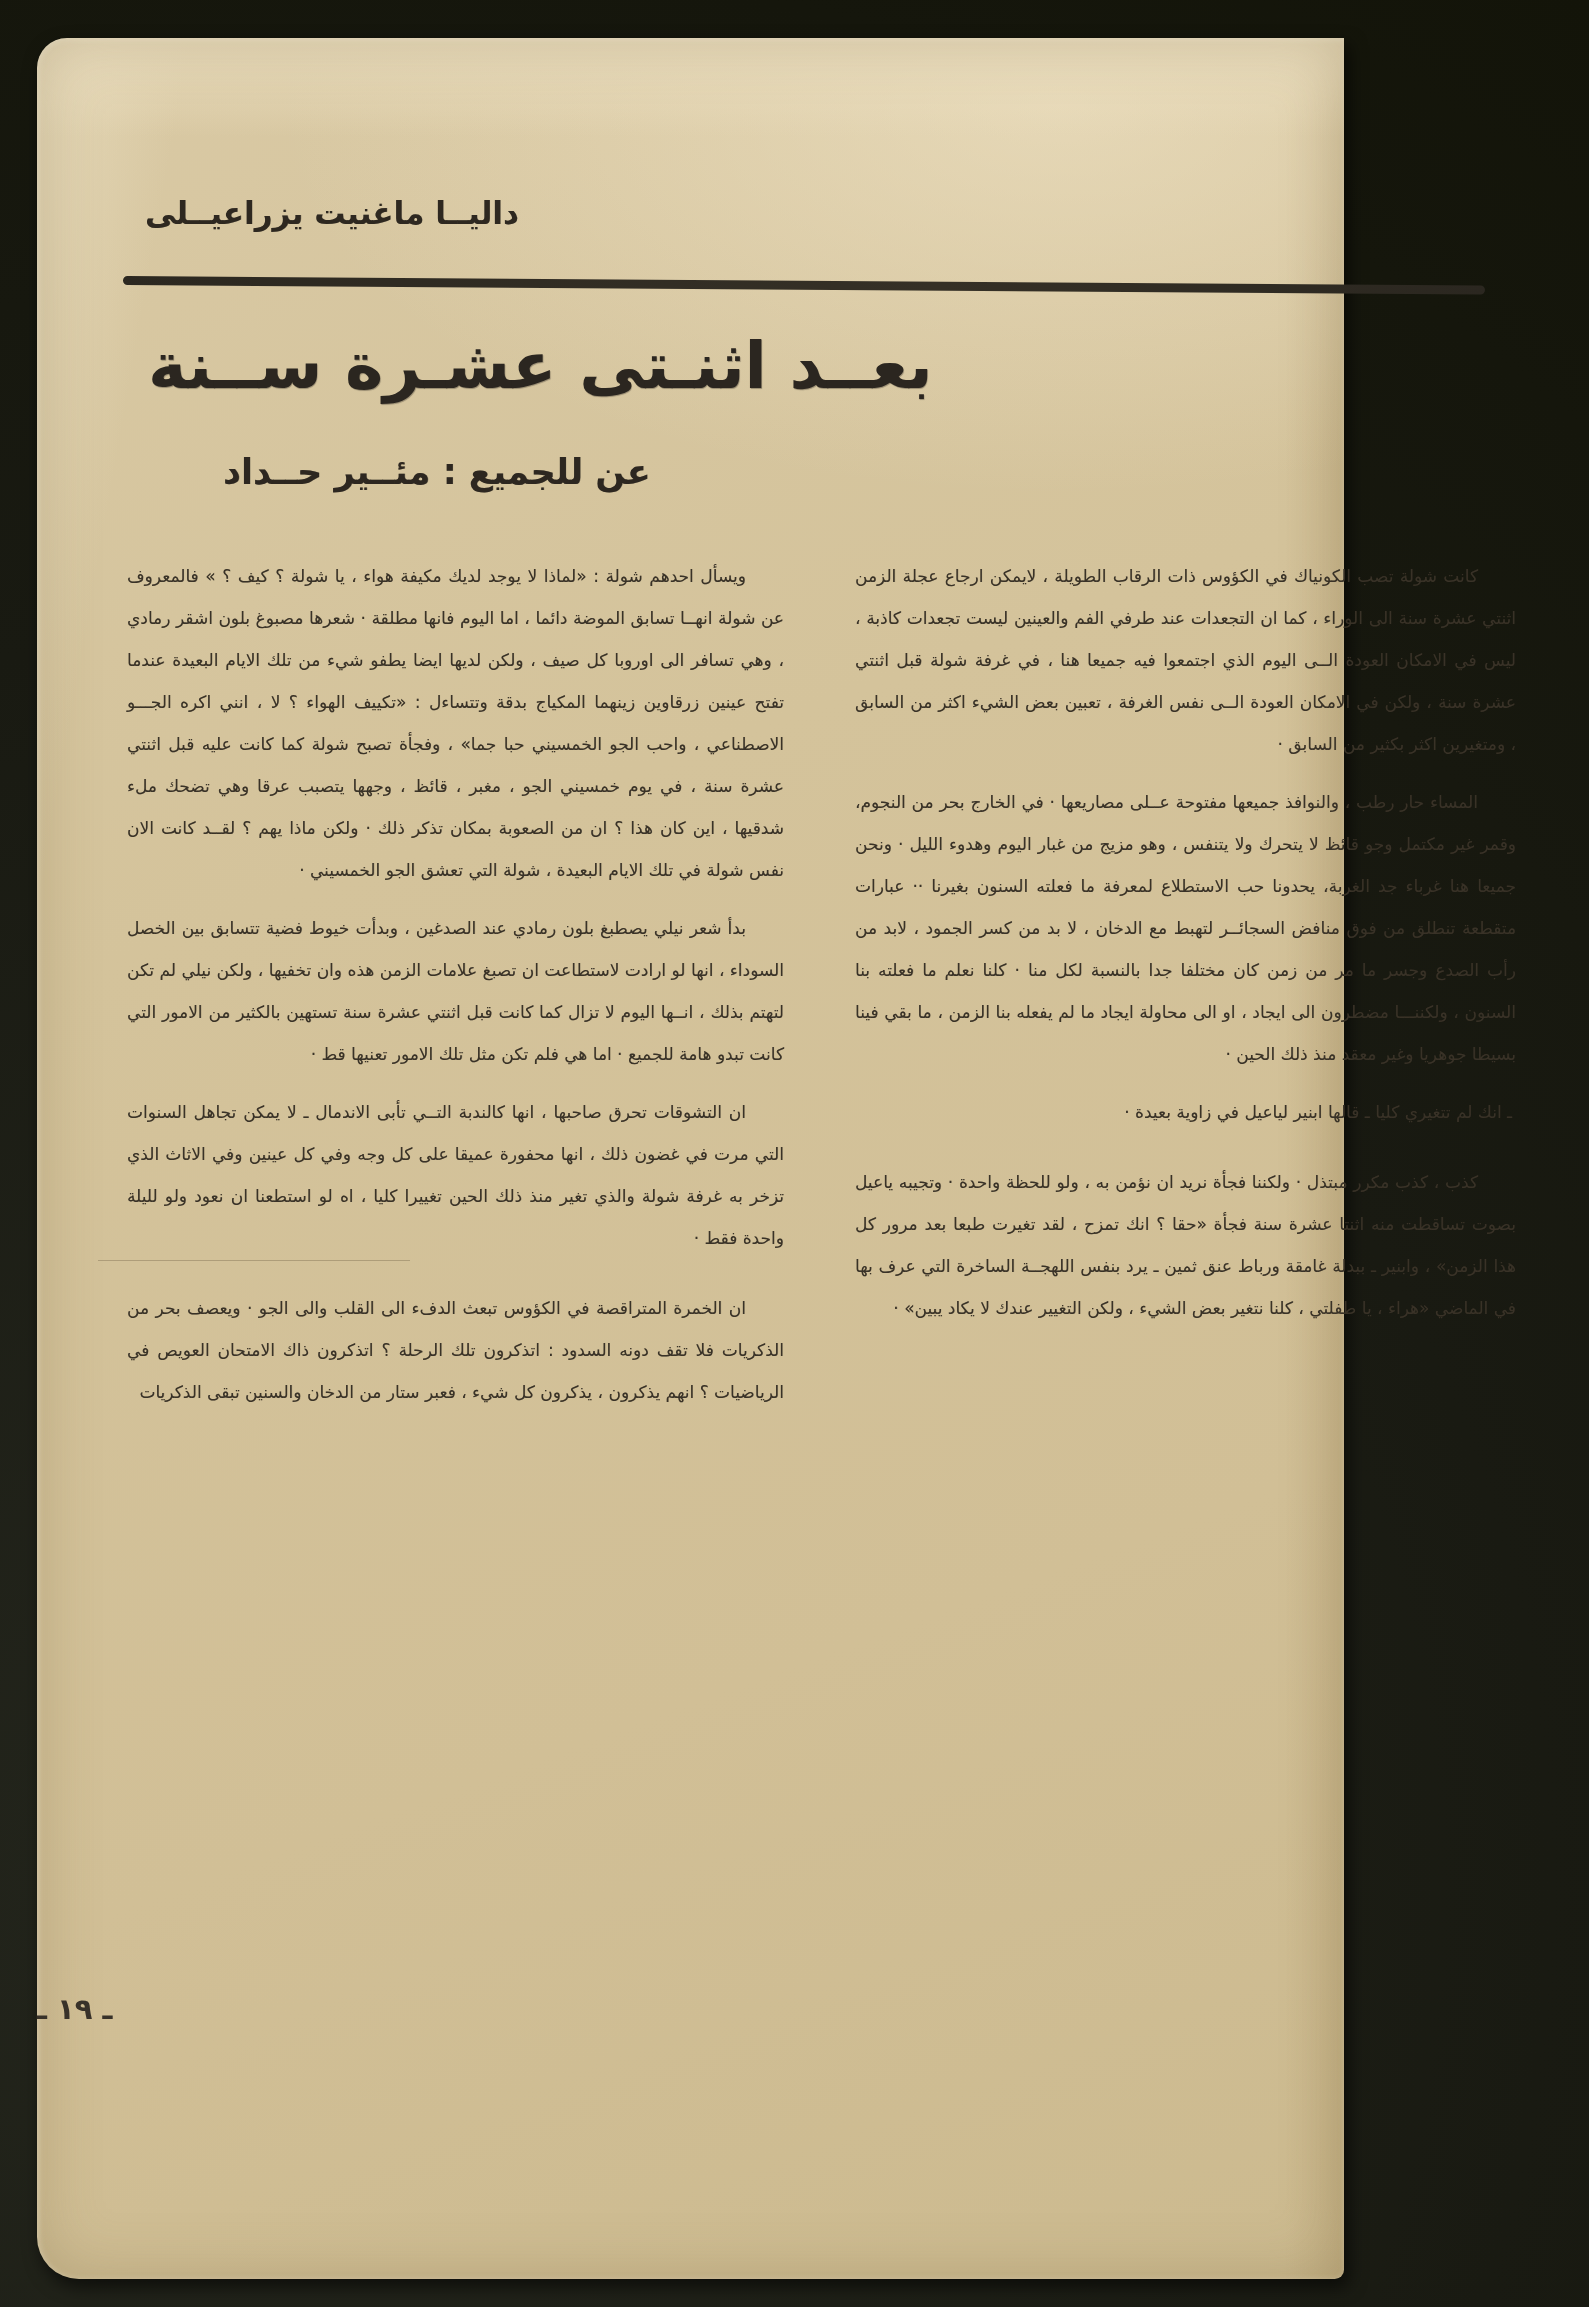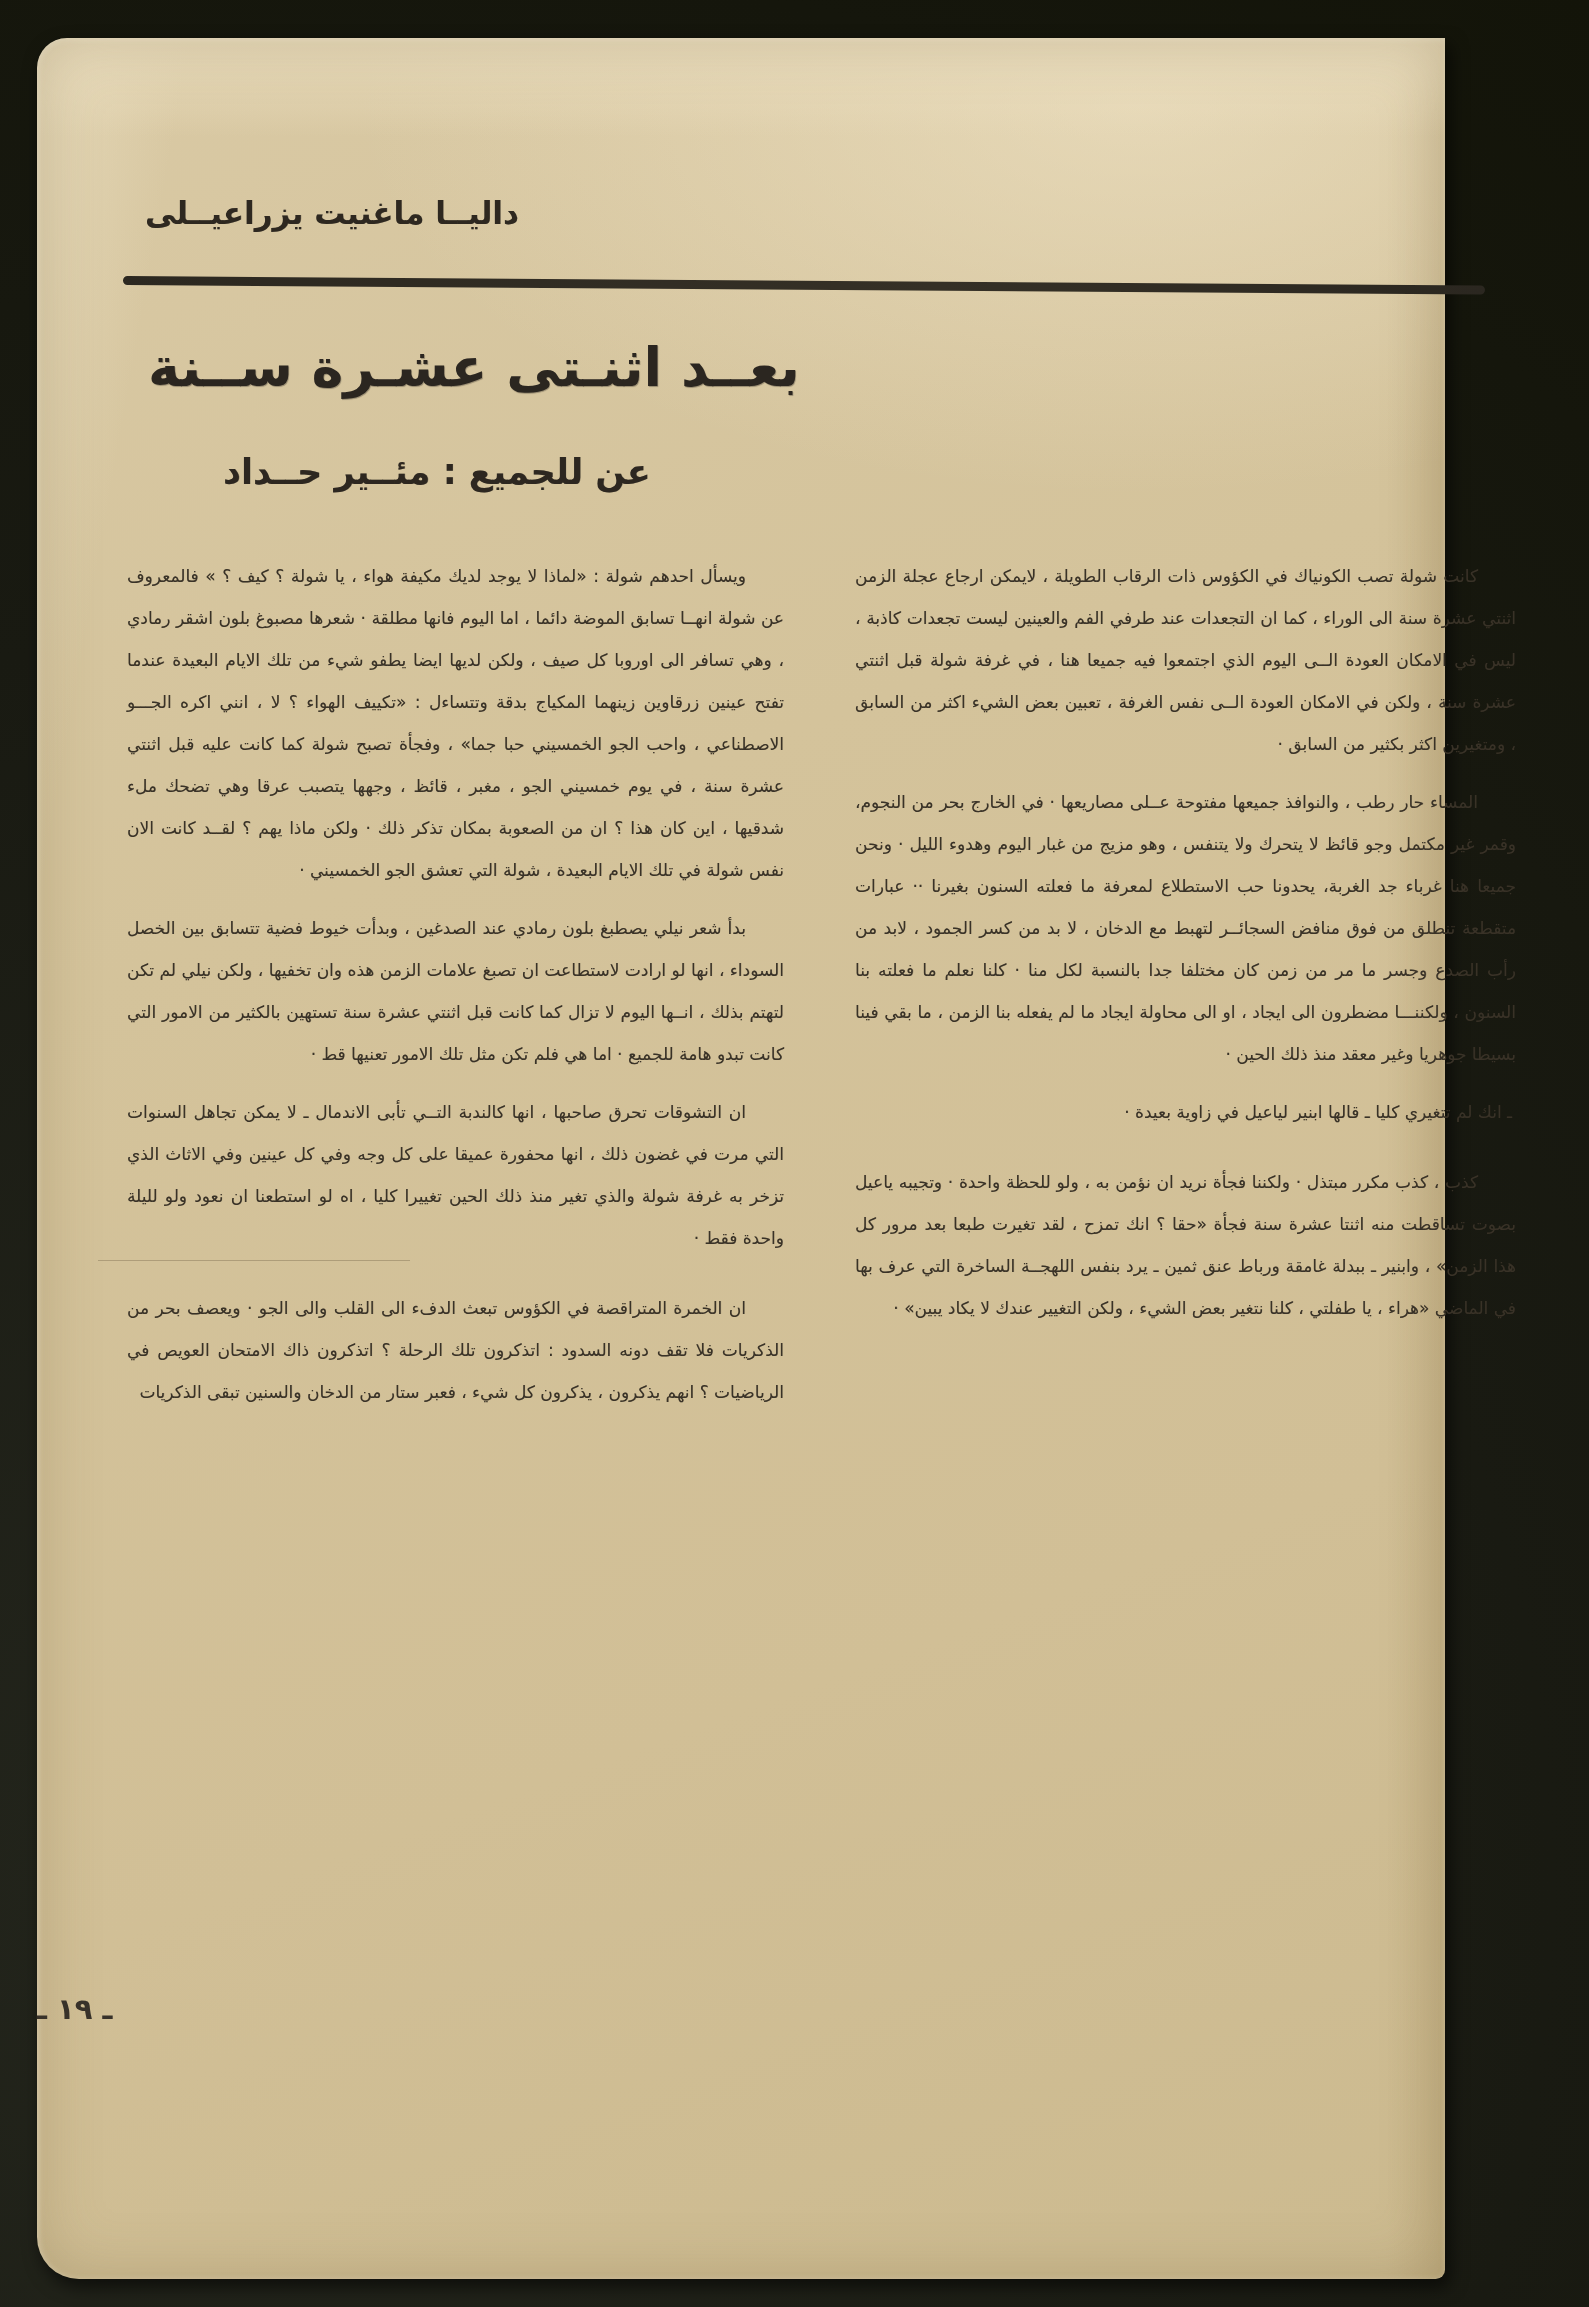--- a/index.html
+++ b/index.html
@@ -6,21 +6,21 @@
   html, body { width:1589px; height:2307px; }
   body {
     position:relative;
     background: radial-gradient(circle at 18% 82%, #24261d 0%, #191a12 55%, #131409 100%);
     font-family:"DejaVu Sans", sans-serif;
     overflow:hidden;
   }
   .paper {
     position:absolute;
     left:37px; top:38px;
-    width:1408px; height:2241px;
+    width:1307px; height:2241px;
     border-radius:30px 0 9.3px 42px;
     background:
       linear-gradient(180deg, rgba(236,223,192,0.85) 0px, rgba(236,223,192,0) 99px),
       linear-gradient(100deg, rgba(233,221,190,0.75) 0px, rgba(233,221,190,0) 152px),
       radial-gradient(ellipse 1256px 628px at 78% 3%, rgba(242,230,201,0.55), rgba(242,230,201,0) 62%),
       linear-gradient(270deg, rgba(146,118,68,0.16) 0px, rgba(146,118,68,0) 59px),
       linear-gradient(160deg, #d9c9a4 0%, #d4c39b 35%, #d1bf96 70%, #ccba8f 100%);
     box-shadow:
       inset 0 0 63px rgba(112,92,55,0.28),
       inset 1.3px 1.3px 6.6px rgba(255,248,228,0.55),
@@ -34,22 +34,22 @@
     text-shadow:0.4px 0.4px 0.5px rgba(46,40,32,0.4);
   }
   .rule {
     position:absolute; left:86px; top:238px;
     width:1362px; height:8.6px;
     background:linear-gradient(90deg, #2c2820, #353026 60%, #2b2720);
     border-radius:4.6px;
     transform:rotate(0.4deg); transform-origin:0 50%;
   }
   .title {
-    position:absolute; left:111px; top:294px;
-    font-size:54px; font-weight:700; line-height:1.35;
+    position:absolute; left:111px; top:284px;
+    font-size:65px; font-weight:700; line-height:1.35;
     color:#2b2620; white-space:nowrap;
     text-shadow:0.7px 0.7px 0.7px rgba(43,38,32,0.35);
   }
   .subtitle {
     position:absolute; left:186px; top:414px;
     font-size:35px; font-weight:700;
     color:#2d2720; white-space:nowrap;
     text-shadow:0.4px 0.4px 0.5px rgba(45,39,32,0.4);
   }
   .columns {

